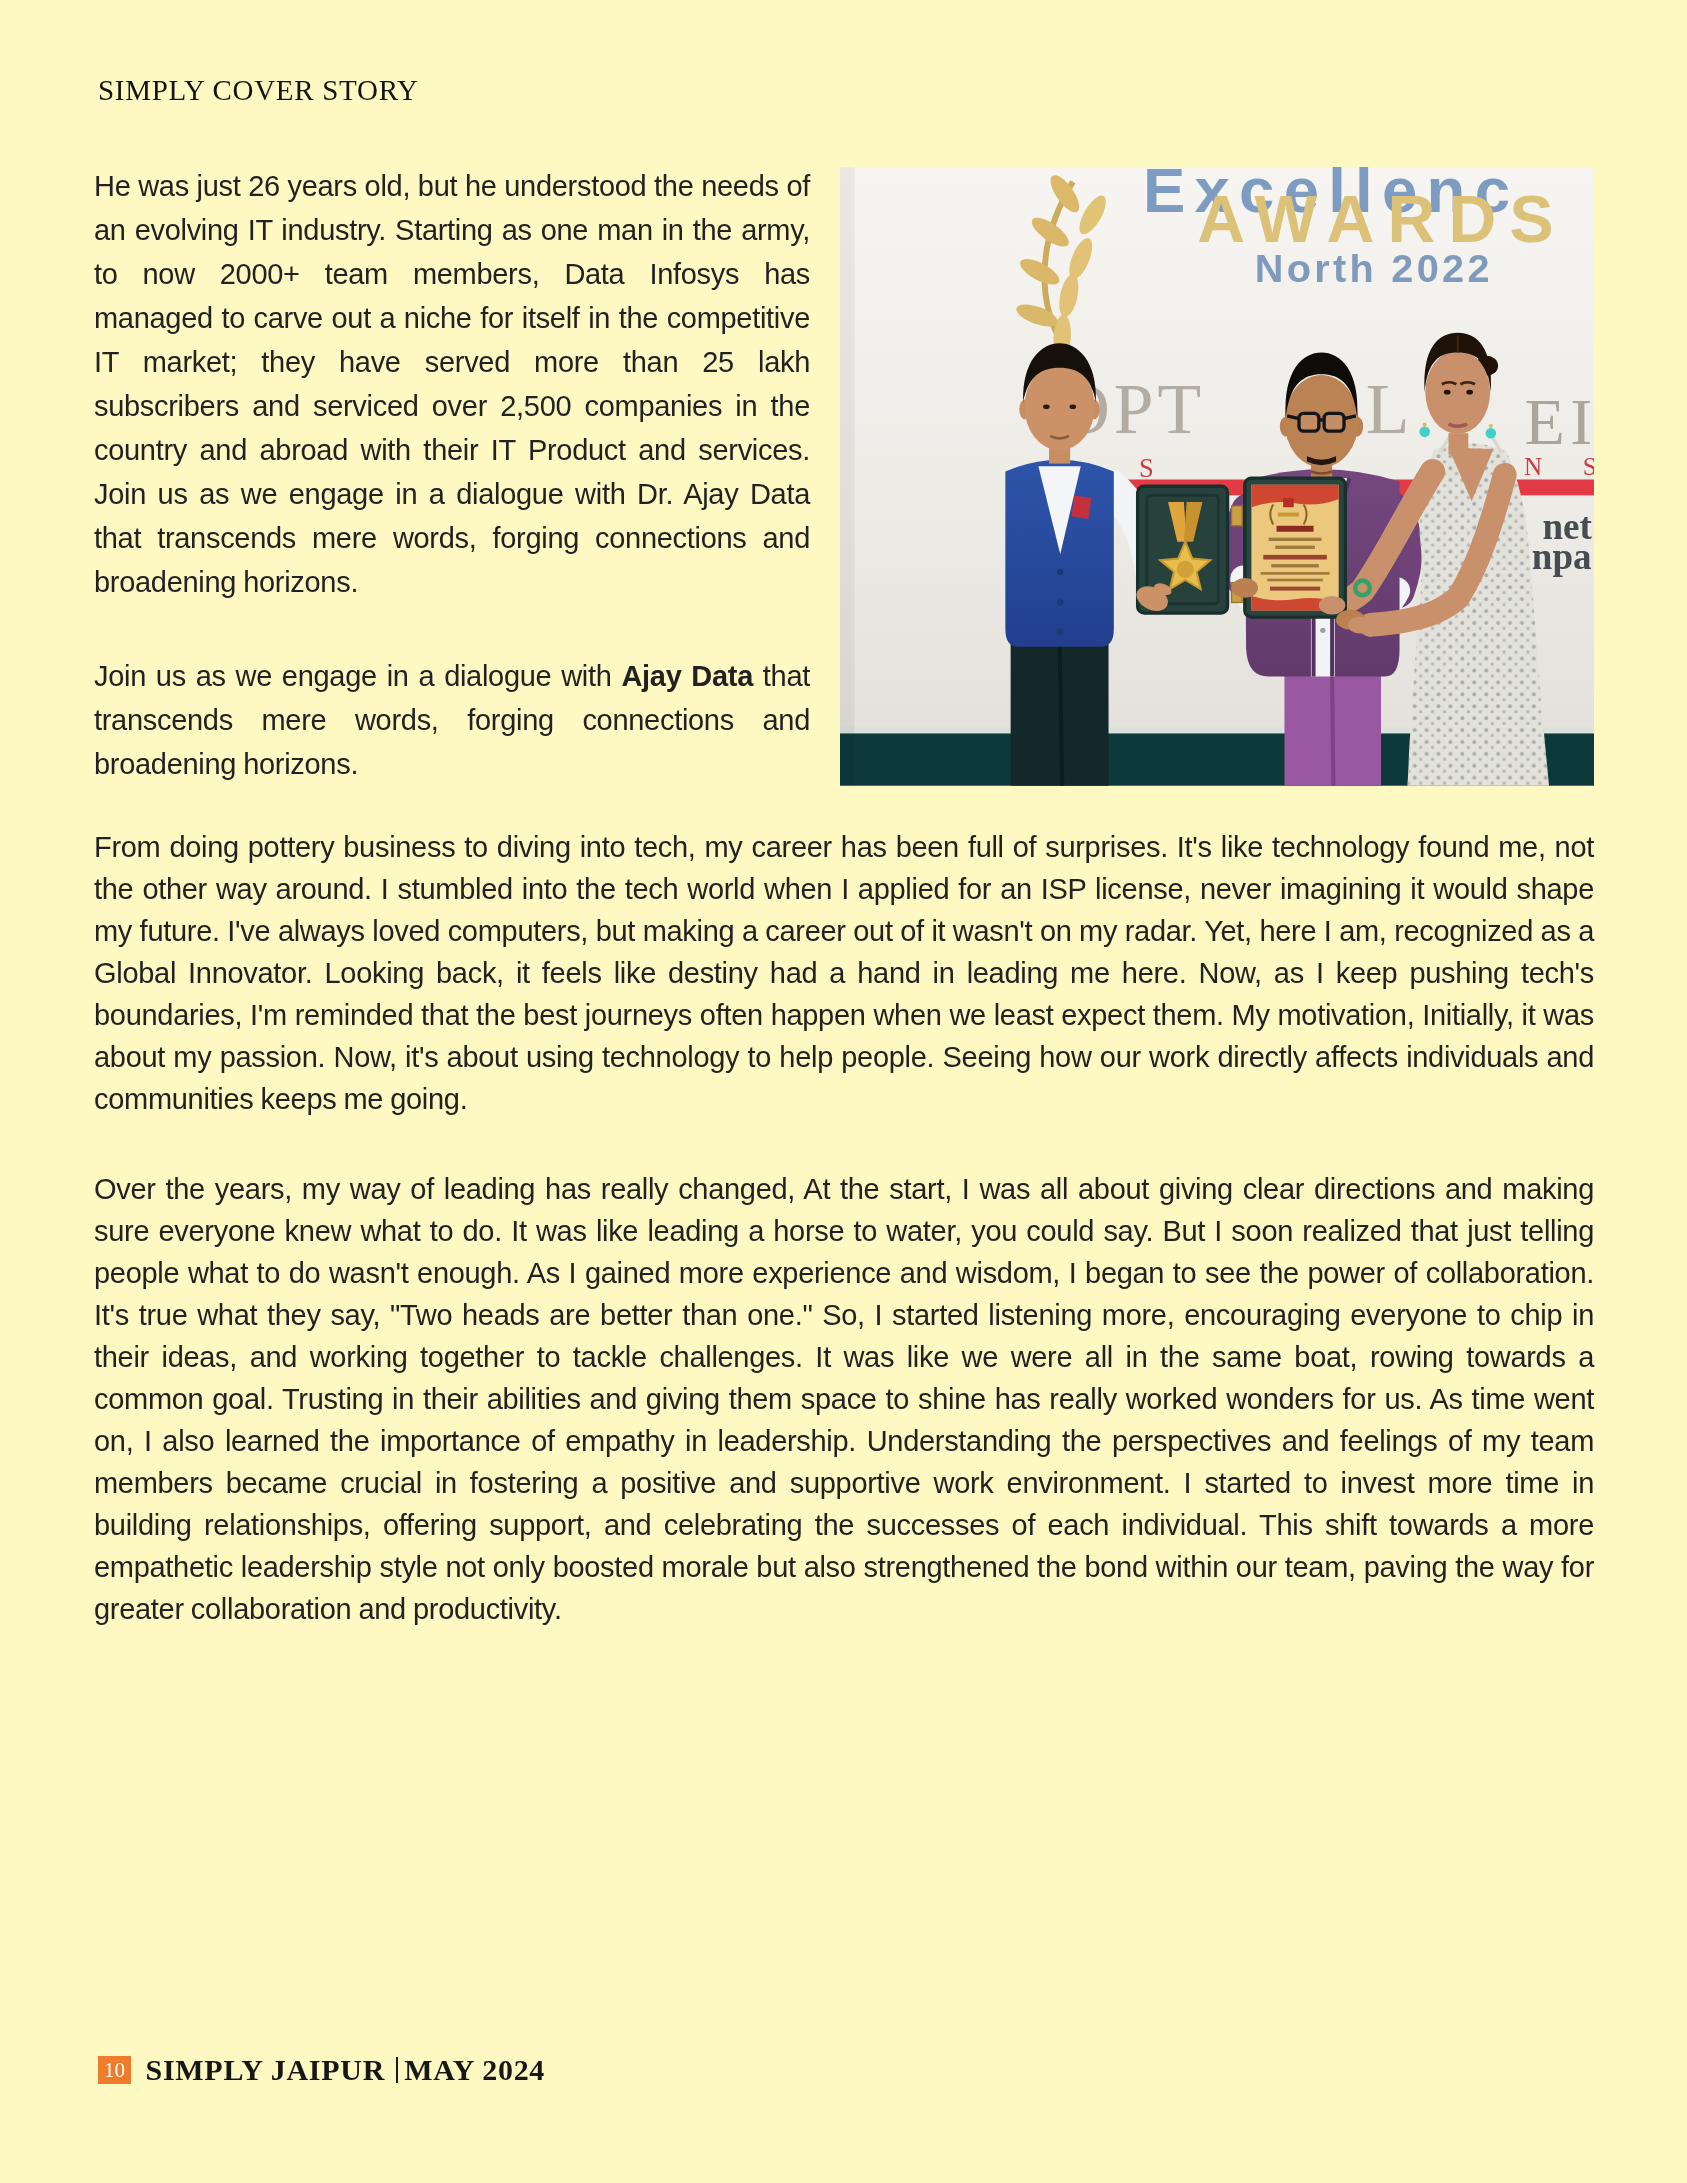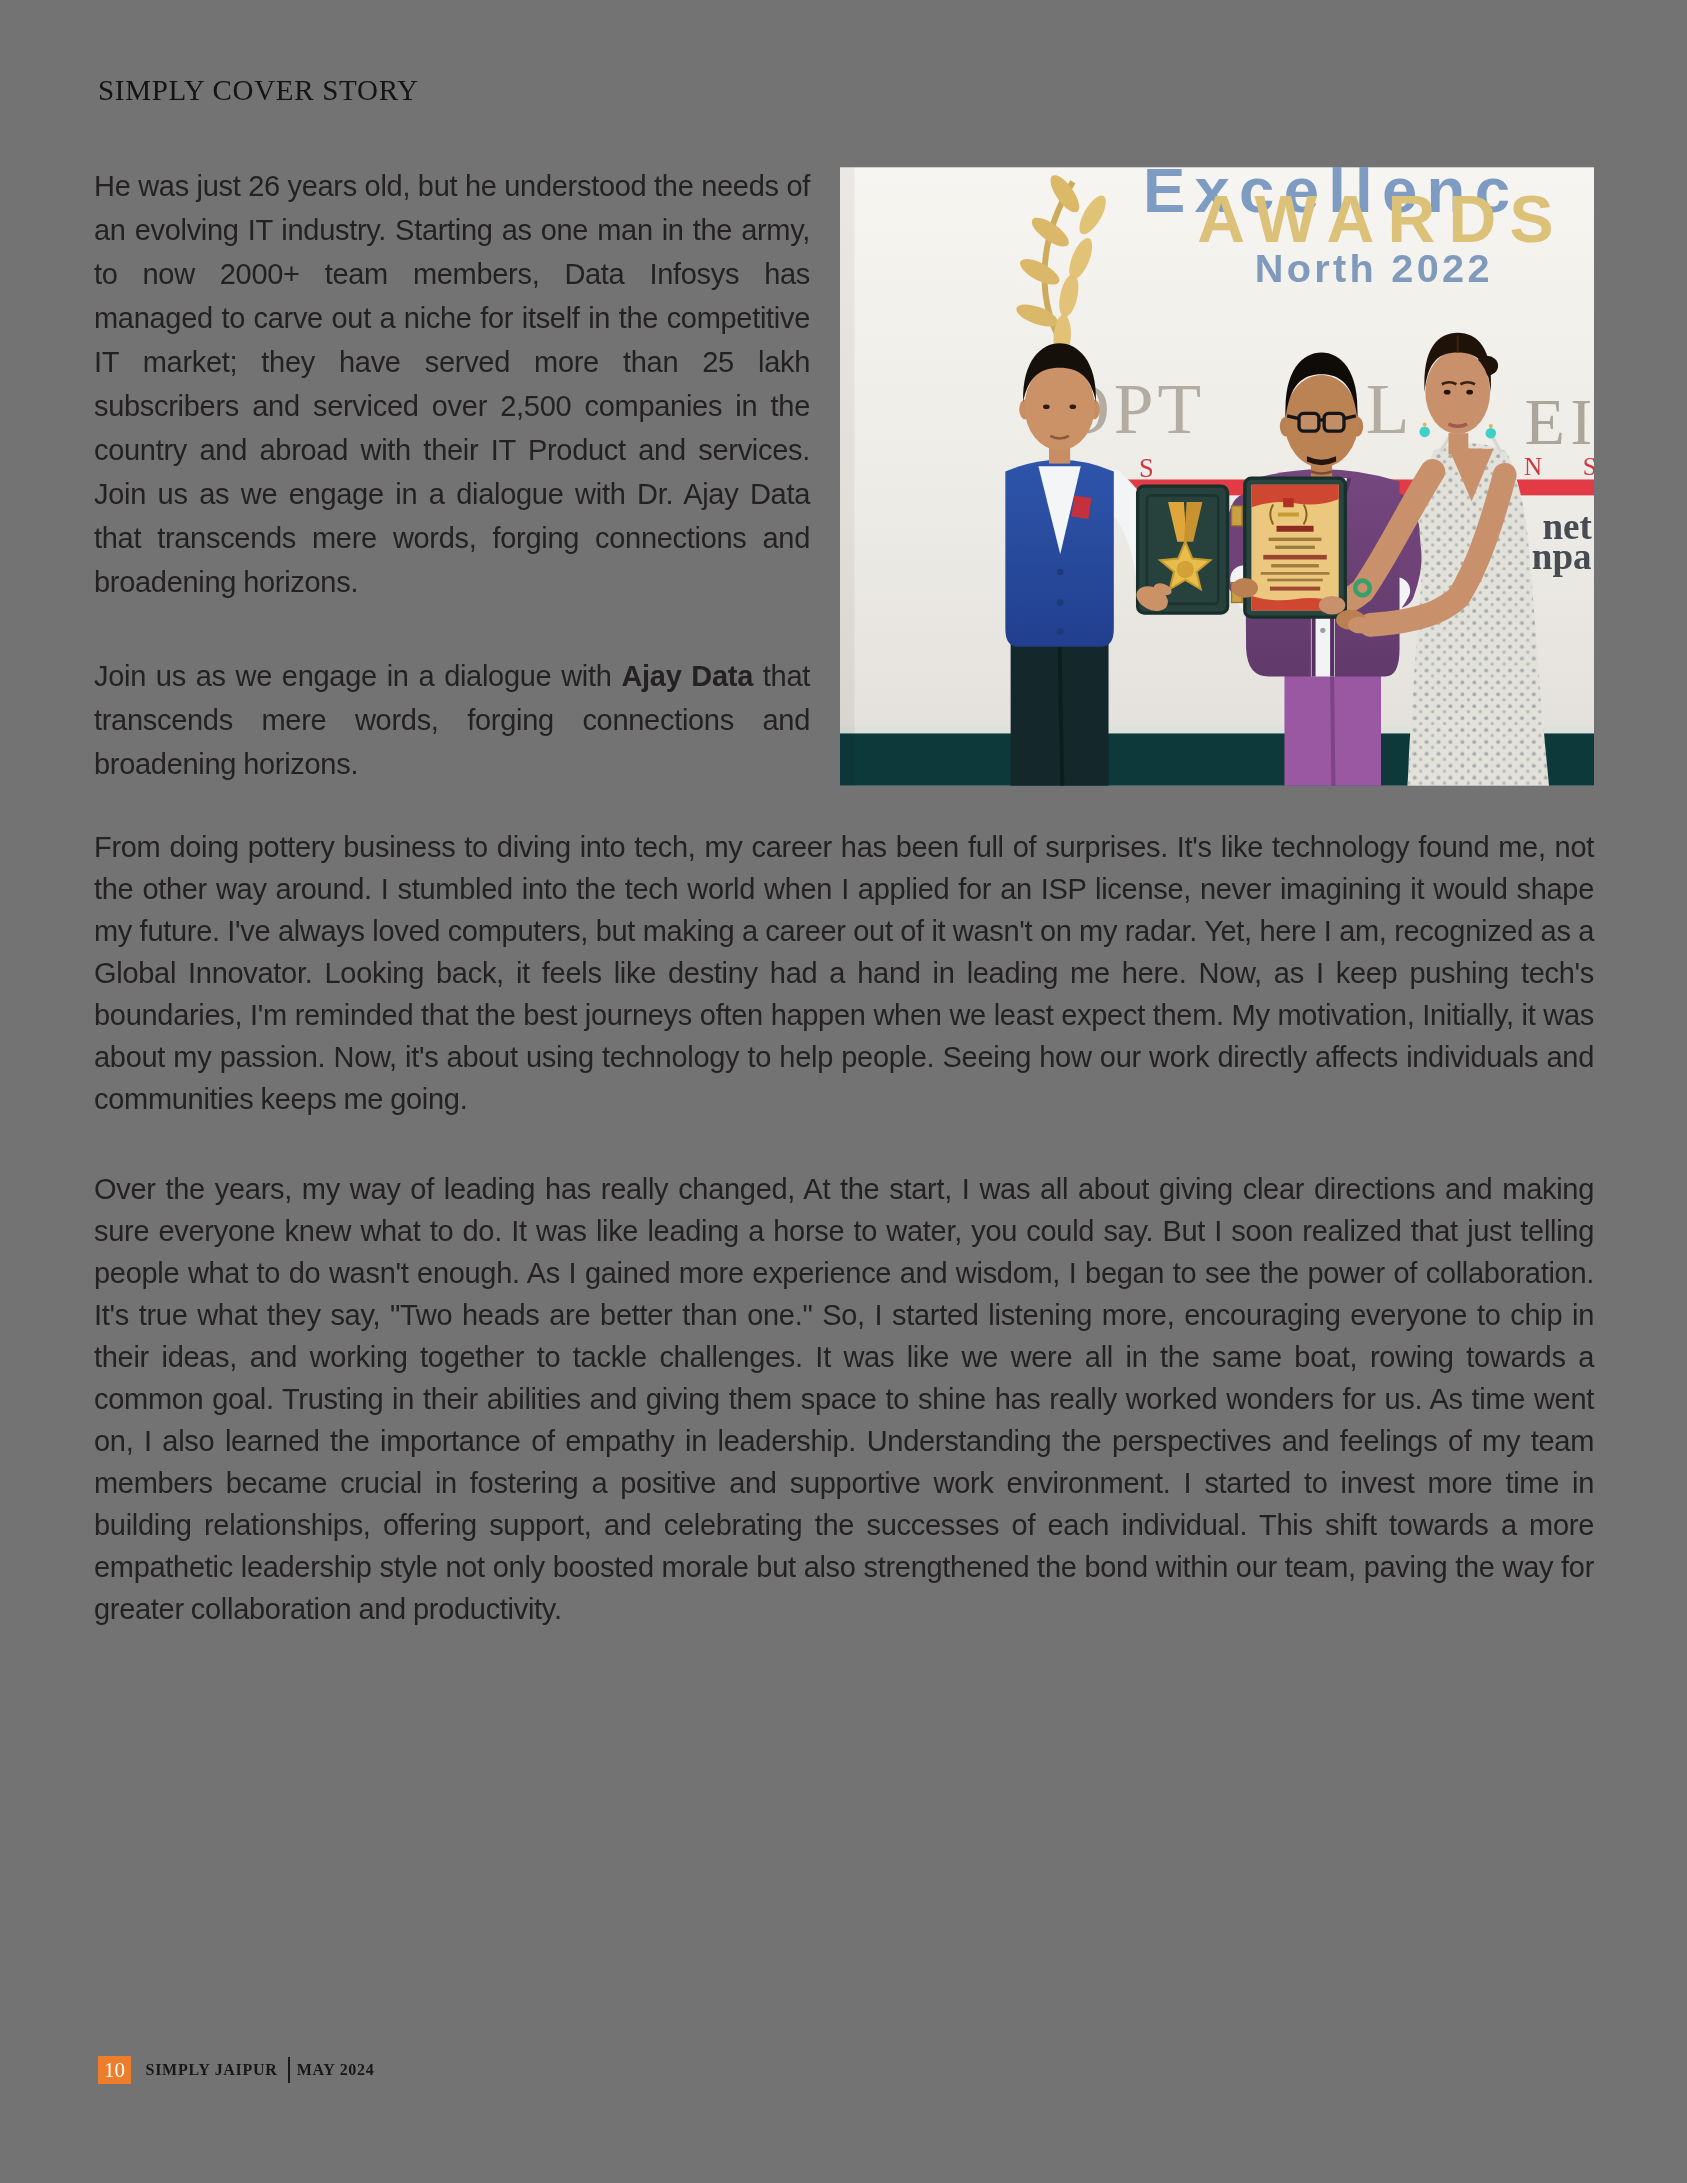--- a/index.html
+++ b/index.html
@@ -1,19 +1,19 @@
 <!DOCTYPE html>
 <html style="font-size:10.6px"><head>
 <meta charset="utf-8">
 <style>
   html,body{margin:0;padding:0;background:#ffffff;}
   .page{
     position:relative;
     width:1688px;height:2183px;
-    background:#737373;
+    background:#fef9c3;
     overflow:hidden;
     font-family:"Liberation Sans", sans-serif;
     color:#242122;
   }
   .kicker{
     position:absolute;left:98px;top:74px;
     font-family:"Liberation Serif", serif;
     font-size:29px;letter-spacing:0.7px;color:#141414;
     white-space:nowrap;
   }
@@ -41,21 +41,21 @@
   .pagenum-box{
     width:33px; height:28px; background:#ED7D2B;
     display:flex; align-items:center; justify-content:center;
     margin-right:14.6px;
   }
   .pagenum-box span{
     font-family:Liberation Serif, serif; font-size:21px; color:#ffffff;
   }
   .footer .mag, .footer .issue{
     font-family:"Liberation Serif", serif; font-weight:700;
-    font-size:16px; color:#171717; letter-spacing:0.7px; white-space:nowrap;
+    font-size:30px; color:#171717; letter-spacing:0.7px; white-space:nowrap;
   }
   .footer .divider{
     width:2px; height:26.5px; background:#1a1a1a; margin:0 6.6px 0 10.6px;
   }
 </style>
 </head>
 <body>
 
 <div class="page">
 

